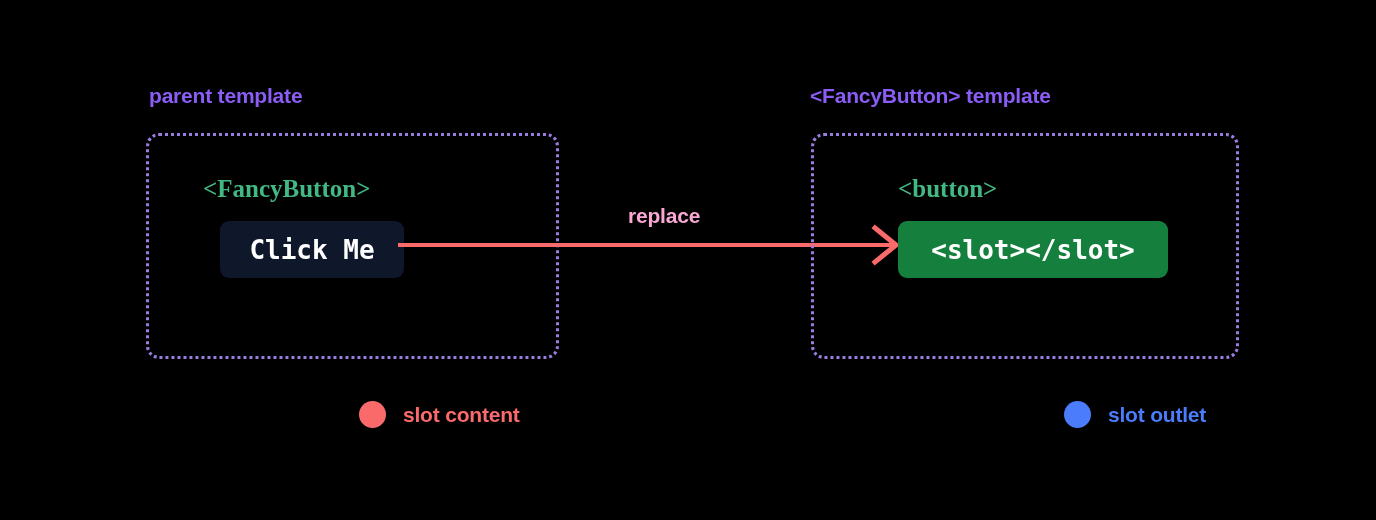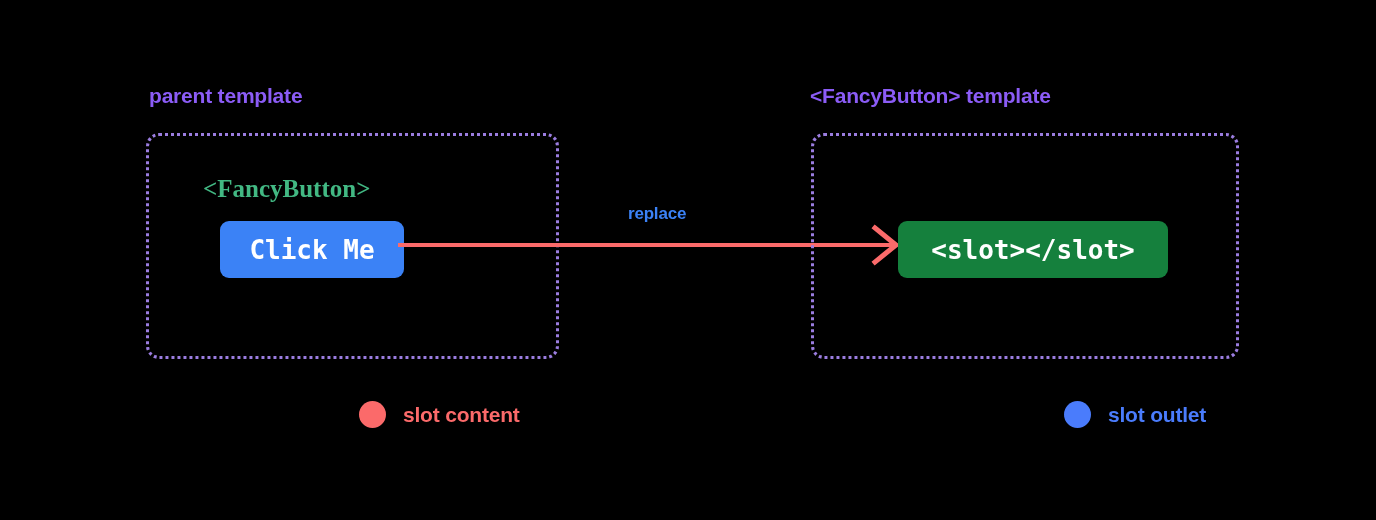--- a/index.html
+++ b/index.html
@@ -76,21 +76,21 @@
     font-family: "DejaVu Sans Mono", "Liberation Mono", monospace;
     font-weight: bold;
     font-size: 26px;
     color: #ffffff;
     white-space: nowrap;
     box-sizing: border-box;
   }
   #pill-slot-content {
     left: 220px; top: 221px;
     width: 184px; height: 57px;
-    background: #3b82f6;
+    background: #0f172a;
   }
   #pill-slot-outlet {
     left: 898px; top: 221px;
     width: 270px; height: 57px;
     background: #15803d;
   }
 
   
   #arrow-replace {
     position: absolute;
@@ -99,22 +99,22 @@
     width: 505px;
     height: 50px;
     overflow: visible;
   }
   #arrow-label {
     position: absolute;
     left: 628px;
     top: 204px;
     font-family: "Liberation Sans", sans-serif;
     font-weight: bold;
-    font-size: 17px;
-    color: #3b82f6;
+    font-size: 21px;
+    color: #f9a8d4;
     letter-spacing: -0.2px;
     white-space: nowrap;
   }
 
   
   .legend-item {
     position: absolute;
     display: flex;
     align-items: center;
   }
@@ -159,20 +159,21 @@
   <svg id="arrow-replace" viewBox="0 0 505 50" xmlns="http://www.w3.org/2000/svg">
     <line x1="0" y1="20" x2="497" y2="20" stroke="#fb6a6a" stroke-width="4"></line>
     <polyline points="477,3 498,20 477,37" fill="none" stroke="#fb6a6a" stroke-width="5" stroke-linecap="square" stroke-linejoin="miter"></polyline>
   </svg>
 
   <div id="heading-fancy" class="panel-heading">&lt;FancyButton&gt; template</div>
 
   <div id="box-fancy" class="template-box">
   </div>
 
+  <div id="code-open-button" class="code-line">&lt;button&gt;</div>
 
   <div id="pill-slot-outlet" class="pill">&lt;slot&gt;&lt;/slot&gt;</div>
 
 
   <div id="legend-slot-outlet" class="legend-item">
     <span id="legend-dot-outlet" class="legend-dot"></span>
     <span id="legend-label-outlet" class="legend-label">slot outlet</span>
   </div>
 
   <div id="legend-slot-content" class="legend-item">

